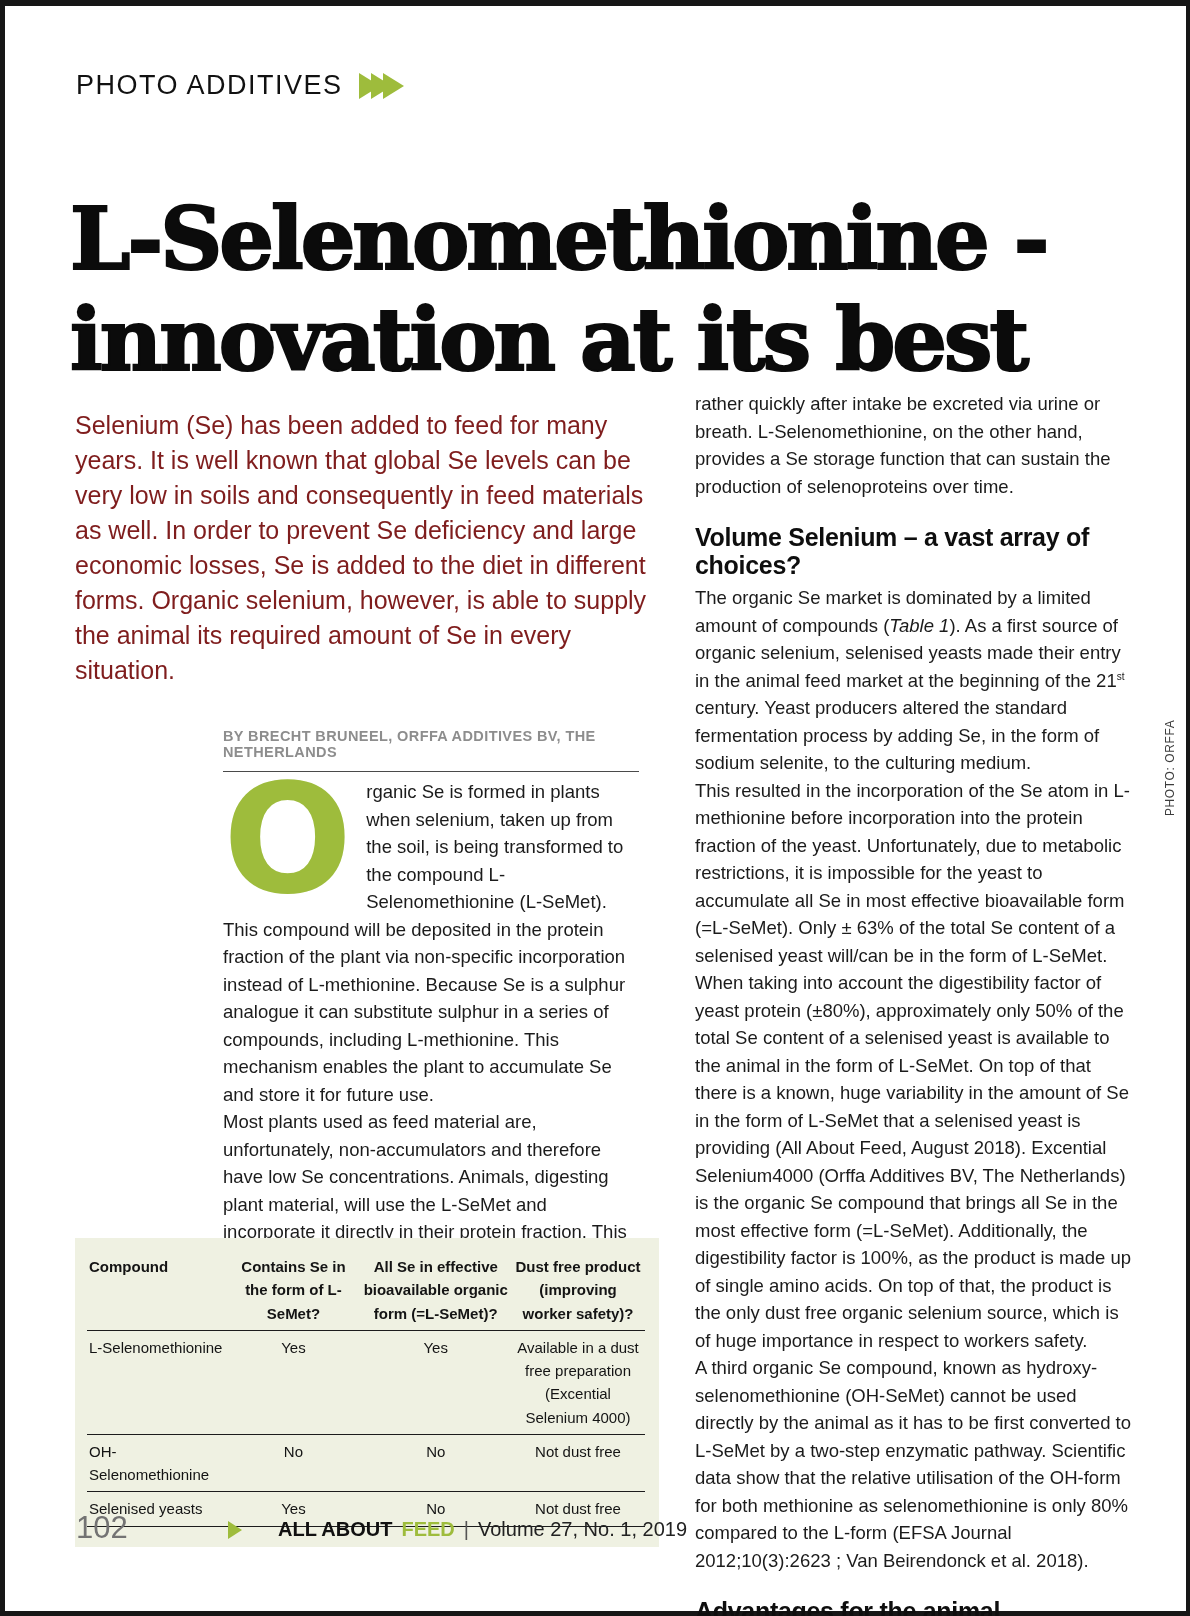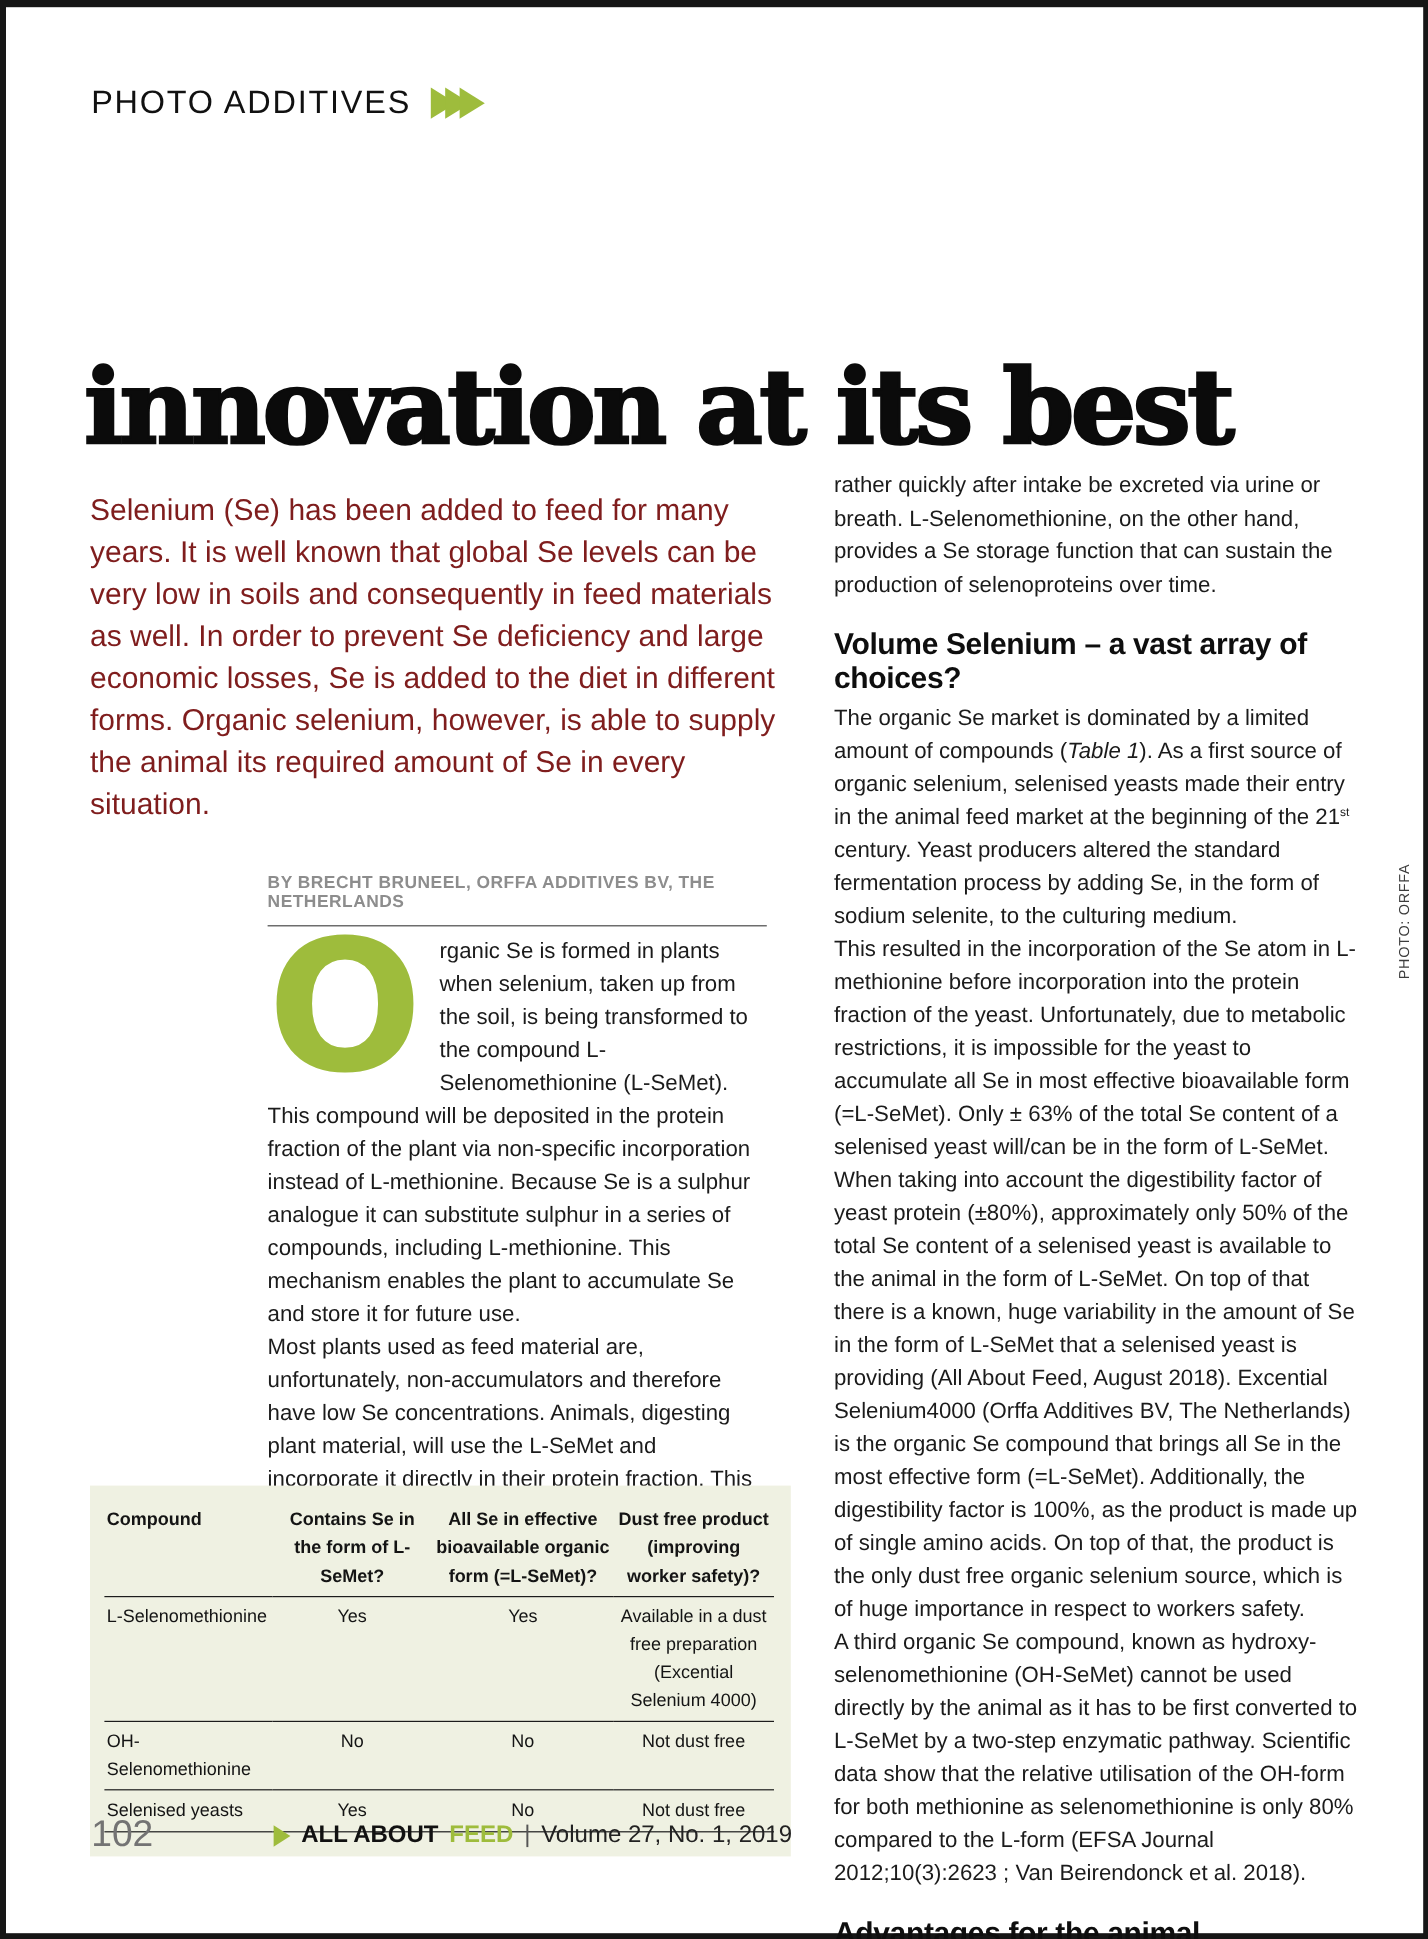--- a/index.html
+++ b/index.html
@@ -81,21 +81,21 @@
   .photo-credit{
     position:absolute;left:1163px;top:706px;height:110px;
     writing-mode:vertical-rl;transform:rotate(180deg);
     font-size:12px;color:#3c3c3c;letter-spacing:.6px;white-space:nowrap;
   }
 
   .footer-num{position:absolute;left:76px;top:1510px;font-size:31px;font-weight:400;color:#737373;}
   .footer-brand{position:absolute;left:228px;top:1518px;display:flex;align-items:center;gap:9px;font-size:20px;color:#222;}
   .footer-arrow{width:0;height:0;border-left:14px solid var(--green);
     border-top:9px solid transparent;border-bottom:9px solid transparent;}
-  .brand-black{font-weight:700;color:#111;}
+  .brand-black{font-weight:700;color:#111;margin-left:27px;}
   .brand-green{font-weight:700;color:var(--green);}
   .footer-sep{color:#555;font-weight:300;}
   .footer-issue{color:#222;}
 </style>
 </head>
 <body>
 
 <div class="page">
 
   <div class="bar-top"></div>
@@ -106,21 +106,21 @@
   <div class="kicker">
     <span class="kicker-text">PHOTO ADDITIVES</span>
     <span class="arrows">
       <span class="arrow"></span>
       <span class="arrow"></span>
       <span class="arrow"></span>
     </span>
   </div>
 
   <h1 class="headline">
-    <br>
+    <span>L-Selenomethionine -</span><br>
     <span>innovation at its best</span>
   </h1>
 
   <div class="intro">Selenium (Se) has been added to feed for many years. It is well known that global Se levels can be very low in soils and consequently in feed materials as well. In order to prevent Se deficiency and large economic losses, Se is added to the diet in different forms. Organic selenium, however, is able to supply the animal its required amount of Se in every situation.</div>
 
   <div class="byline">BY BRECHT BRUNEEL, ORFFA ADDITIVES BV, THE NETHERLANDS</div>
 
   <div class="left-col">
     <p>
       <span class="dropcap">O</span><span>rganic Se is formed in plants when selenium, taken up from the soil, is being transformed to the compound L-Selenomethionine (L-SeMet). This compound will be deposited in the protein fraction of the plant via non-specific incorporation instead of L-methionine. Because Se is a sulphur analogue it can substitute sulphur in a series of compounds, including L-methionine. This mechanism enables the plant to accumulate Se and store it for future use.</span>

